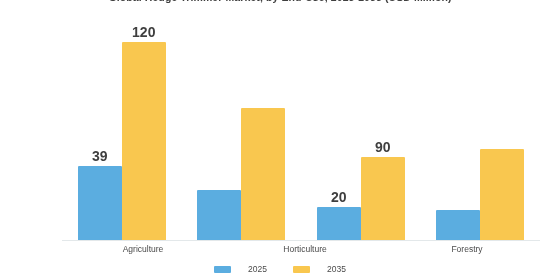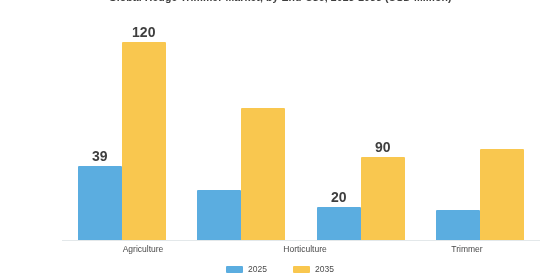--- a/index.html
+++ b/index.html
@@ -60,21 +60,21 @@
     font-size:8.5px;color:#4a4a4a;white-space:nowrap;
   }
 
   
   .legend{
     position:absolute;left:0;right:0;bottom:6px;
     display:flex;justify-content:center;align-items:center;gap:26px;
   }
   .legend-item{display:flex;align-items:center;gap:5px;}
   .swatch{width:17px;height:7px;border-radius:1px;}
-  .legend-text{font-size:8.5px;color:#4a4a4a;}
+  .legend-text{font-size:8.5px;color:#4a4a4a;margin-left:12px;}
 </style>
 </head>
 <body>
 
 <div class="chart-root">
 
   <div class="chart-title">Global Hedge Trimmer Market, by End-Use, 2025-2035 (USD Million)</div>
 
   <div class="plot">
     <div class="groups">
@@ -114,21 +114,21 @@
             <div class="bar s2035" style="height: 41.6667%; background: rgb(249, 199, 79);"></div>
           </div>
         </div>
       </div>
     <div class="baseline"></div>
   </div>
 
   <div class="cats">
       <div class="cat">Agriculture</div>
       <div class="cat">Horticulture</div>
-      <div class="cat">Trimmer</div>
+      <div class="cat">Forestry</div>
     </div>
 
   <div class="legend">
       <div class="legend-item">
         <span class="swatch" style="background: rgb(91, 173, 224);"></span>
         <span class="legend-text">2025</span>
       </div>
       <div class="legend-item">
         <span class="swatch" style="background: rgb(249, 199, 79);"></span>
         <span class="legend-text">2035</span>

